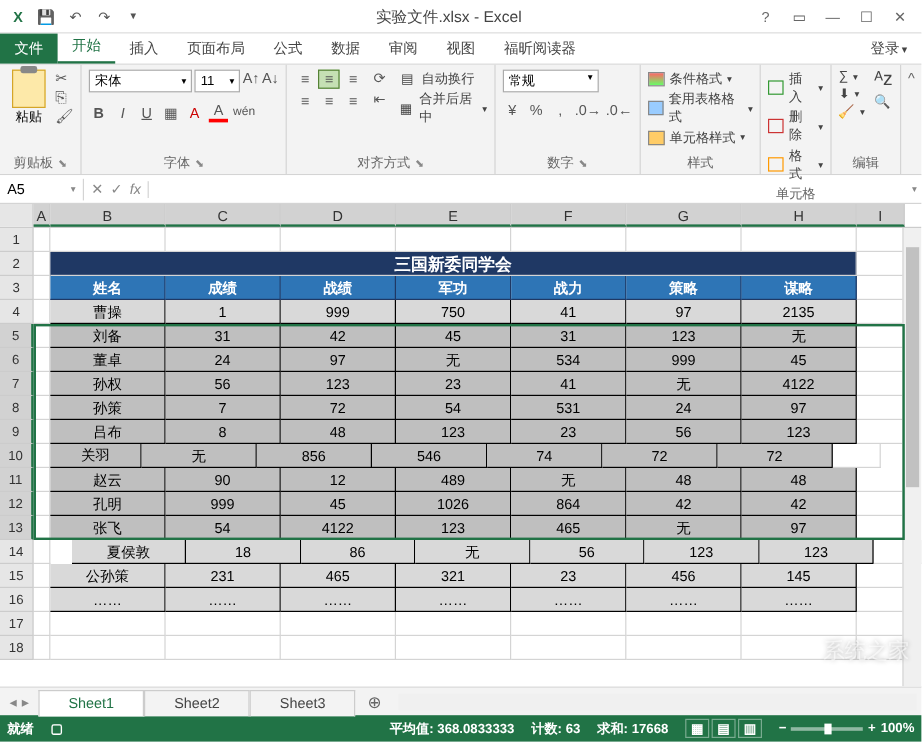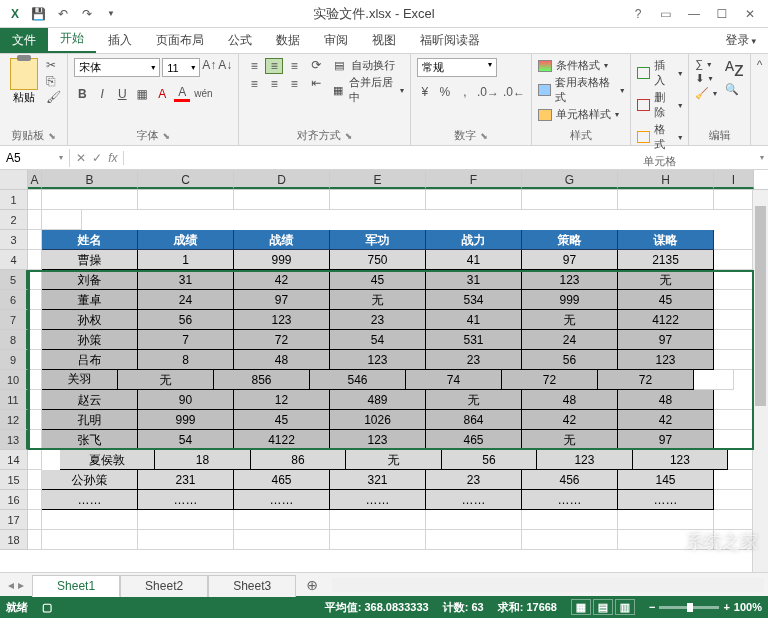--- a/index.html
+++ b/index.html
@@ -290,21 +290,21 @@
             <span>⬇</span>
             <span style="font-size:8px">▾</span>
           </div>
         <div class="vlist-item">
             <span>🧹</span>
             <span style="font-size:8px">▾</span>
           </div>
       </div>
       <div class="vlist" style="margin-left:4px">
         <div class="vlist-item">
-            <span style="font-size:20px">ᴬz</span>
+            <span style="font-size:16px">ᴬz</span>
           </div>
         <div class="vlist-item">
             <span>🔍</span>
           </div>
       </div>
     </div>
     <div class="group-label">
         <span>编辑</span>
       </div>
   </div>
@@ -347,20 +347,21 @@
         <div class="cell" style="width: 96px;"></div>
         <div class="cell" style="width: 96px;"></div>
         <div class="cell" style="width: 96px;"></div>
         <div class="cell" style="width: 96px;"></div>
         <div class="cell" style="width: 96px;"></div>
         <div class="cell" style="width: 40px;"></div>
       </div>
       <div class="row" style="height: 20px;">
         <div class="rh">2</div>
         <div class="cell" style="width: 14px;"></div>
+        <div class="cell title-cell" style="width: 672px; height: 20px; line-height: 20px;">三国新委同学会</div>
         <div class="cell" style="width: 40px;"></div>
       </div>
       <div class="row">
         <div class="rh">3</div>
         <div class="cell" style="width: 14px;"></div>
         <div class="cell hdr-cell" style="width: 96px;">姓名</div>
         <div class="cell hdr-cell" style="width: 96px;">成绩</div>
         <div class="cell hdr-cell" style="width: 96px;">战绩</div>
         <div class="cell hdr-cell" style="width: 96px;">军功</div>
         <div class="cell hdr-cell" style="width: 96px;">战力</div>

